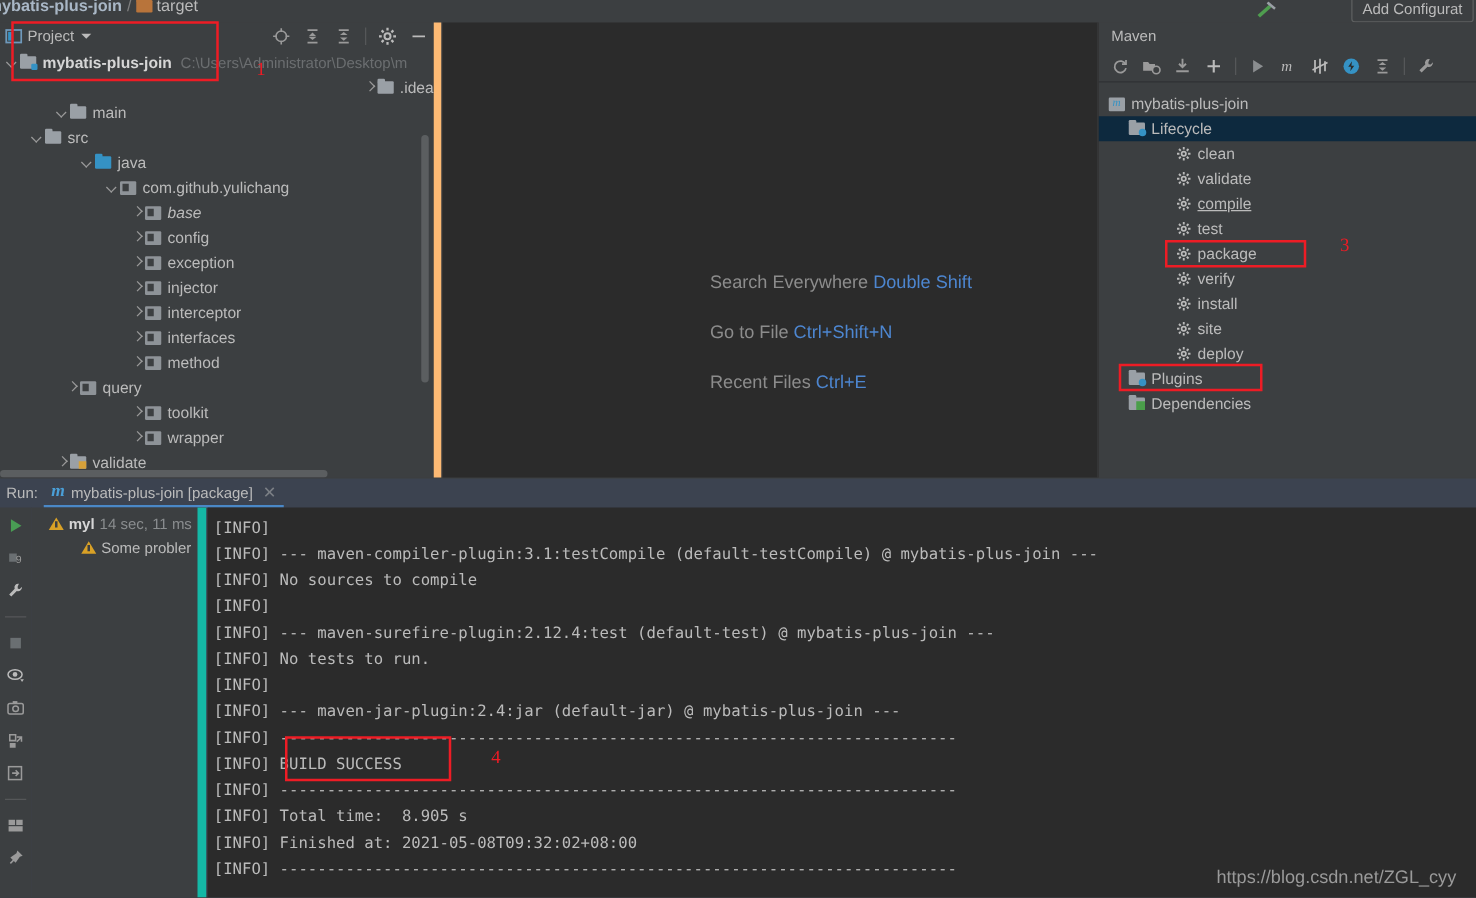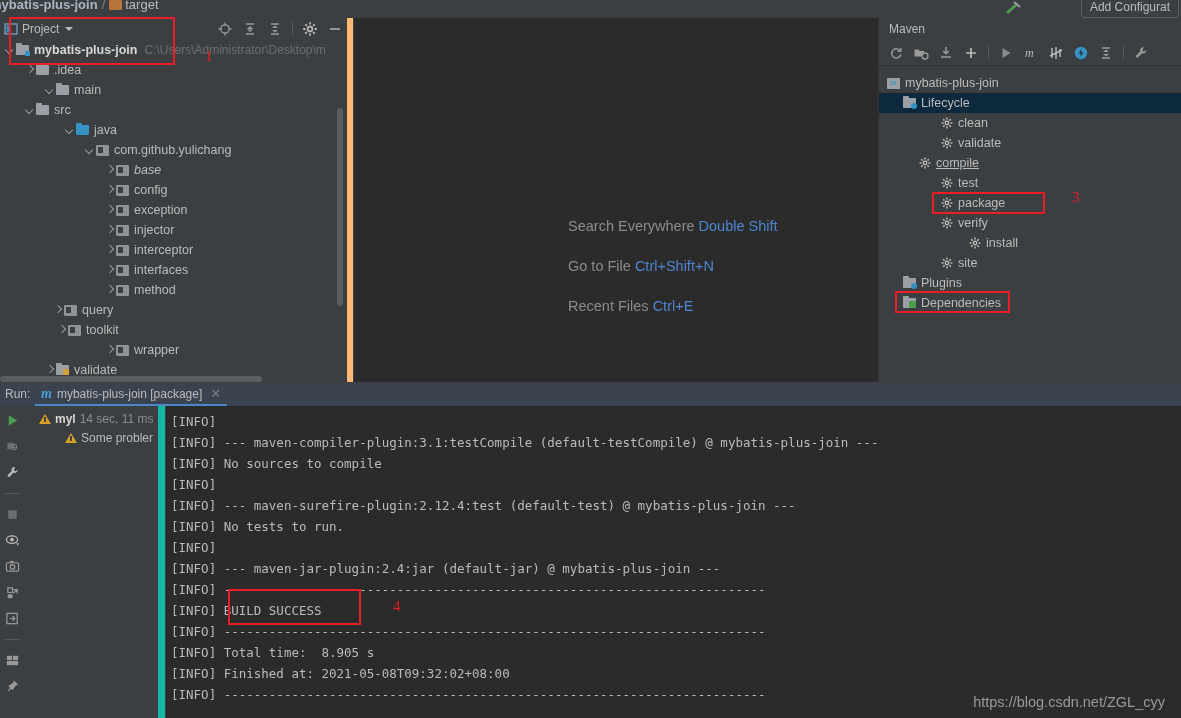--- a/index.html
+++ b/index.html
@@ -351,21 +351,21 @@
 
     <div class="tree">
 
       <div class="row" style="padding-left:4px">
         <span class="arrow down"></span>
         <span class="ic folder-module"></span>
         <span class="label-bold">mybatis-plus-join</span>
         <span class="path-dim">C:\Users\Administrator\Desktop\m</span>
       </div>
       <div id="tree-items">
-          <div class="row" style="padding-left: 24px;">
+          <div class="row" style="padding-left: 24px; justify-content: flex-end;">
             <span class="arrow right"></span>
             <span class="ic folder-grey"></span>
             <span>.idea</span>
           </div>
           <div class="row" style="padding-left: 44px;">
             <span class="arrow down"></span>
             <span class="ic folder-grey"></span>
             <span>main</span>
           </div>
           <div class="row" style="padding-left: 24px;">
@@ -416,21 +416,21 @@
           <div class="row" style="padding-left: 104px;">
             <span class="arrow right"></span>
             <span class="ic pkg-ic"></span>
             <span>method</span>
           </div>
           <div class="row" style="padding-left: 52px;">
             <span class="arrow right"></span>
             <span class="ic pkg-ic"></span>
             <span>query</span>
           </div>
-          <div class="row" style="padding-left: 56px;">
+          <div class="row" style="padding-left: 104px;">
             <span class="arrow right"></span>
             <span class="ic pkg-ic"></span>
             <span>toolkit</span>
           </div>
           <div class="row" style="padding-left: 104px;">
             <span class="arrow right"></span>
             <span class="ic pkg-ic"></span>
             <span>wrapper</span>
           </div>
           <div class="row" style="padding-left: 44px;">
@@ -524,21 +524,21 @@
             </svg>
             <span>clean</span>
           </div>
           <div class="mrow" style="padding-left: 62px;">
             <svg viewBox="0 0 16 16" width="12" height="12" class="m-ic">
               <circle cx="8" cy="8" r="2.3" fill="none" stroke="#bbbbbb" stroke-width="1.8"></circle>
               <path d="M8 0.8v2.6M8 12.6v2.6M0.8 8h2.6M12.6 8h2.6M2.9 2.9l1.9 1.9M11.2 11.2l1.9 1.9M13.1 2.9l-1.9 1.9M4.8 11.2l-1.9 1.9" stroke="#bbbbbb" stroke-width="2"></path>
             </svg>
             <span>validate</span>
           </div>
-          <div class="mrow" style="padding-left: 40px; text-decoration: underline;">
+          <div class="mrow" style="padding-left: 62px; text-decoration: underline;">
             <svg viewBox="0 0 16 16" width="12" height="12" class="m-ic">
               <circle cx="8" cy="8" r="2.3" fill="none" stroke="#bbbbbb" stroke-width="1.8"></circle>
               <path d="M8 0.8v2.6M8 12.6v2.6M0.8 8h2.6M12.6 8h2.6M2.9 2.9l1.9 1.9M11.2 11.2l1.9 1.9M13.1 2.9l-1.9 1.9M4.8 11.2l-1.9 1.9" stroke="#bbbbbb" stroke-width="2"></path>
             </svg>
             <span>compile</span>
           </div>
           <div class="mrow" style="padding-left: 62px;">
             <svg viewBox="0 0 16 16" width="12" height="12" class="m-ic">
               <circle cx="8" cy="8" r="2.3" fill="none" stroke="#bbbbbb" stroke-width="1.8"></circle>
               <path d="M8 0.8v2.6M8 12.6v2.6M0.8 8h2.6M12.6 8h2.6M2.9 2.9l1.9 1.9M11.2 11.2l1.9 1.9M13.1 2.9l-1.9 1.9M4.8 11.2l-1.9 1.9" stroke="#bbbbbb" stroke-width="2"></path>
@@ -552,33 +552,40 @@
             </svg>
             <span>package</span>
           </div>
           <div class="mrow" style="padding-left: 62px;">
             <svg viewBox="0 0 16 16" width="12" height="12" class="m-ic">
               <circle cx="8" cy="8" r="2.3" fill="none" stroke="#bbbbbb" stroke-width="1.8"></circle>
               <path d="M8 0.8v2.6M8 12.6v2.6M0.8 8h2.6M12.6 8h2.6M2.9 2.9l1.9 1.9M11.2 11.2l1.9 1.9M13.1 2.9l-1.9 1.9M4.8 11.2l-1.9 1.9" stroke="#bbbbbb" stroke-width="2"></path>
             </svg>
             <span>verify</span>
           </div>
-          <div class="mrow" style="padding-left: 90px;">
+          <div class="mrow" style="padding-left: 62px;">
             <svg viewBox="0 0 16 16" width="12" height="12" class="m-ic">
               <circle cx="8" cy="8" r="2.3" fill="none" stroke="#bbbbbb" stroke-width="1.8"></circle>
               <path d="M8 0.8v2.6M8 12.6v2.6M0.8 8h2.6M12.6 8h2.6M2.9 2.9l1.9 1.9M11.2 11.2l1.9 1.9M13.1 2.9l-1.9 1.9M4.8 11.2l-1.9 1.9" stroke="#bbbbbb" stroke-width="2"></path>
             </svg>
             <span>install</span>
           </div>
           <div class="mrow" style="padding-left: 62px;">
             <svg viewBox="0 0 16 16" width="12" height="12" class="m-ic">
               <circle cx="8" cy="8" r="2.3" fill="none" stroke="#bbbbbb" stroke-width="1.8"></circle>
               <path d="M8 0.8v2.6M8 12.6v2.6M0.8 8h2.6M12.6 8h2.6M2.9 2.9l1.9 1.9M11.2 11.2l1.9 1.9M13.1 2.9l-1.9 1.9M4.8 11.2l-1.9 1.9" stroke="#bbbbbb" stroke-width="2"></path>
             </svg>
             <span>site</span>
+          </div>
+          <div class="mrow" style="padding-left: 62px;">
+            <svg viewBox="0 0 16 16" width="12" height="12" class="m-ic">
+              <circle cx="8" cy="8" r="2.3" fill="none" stroke="#bbbbbb" stroke-width="1.8"></circle>
+              <path d="M8 0.8v2.6M8 12.6v2.6M0.8 8h2.6M12.6 8h2.6M2.9 2.9l1.9 1.9M11.2 11.2l1.9 1.9M13.1 2.9l-1.9 1.9M4.8 11.2l-1.9 1.9" stroke="#bbbbbb" stroke-width="2"></path>
+            </svg>
+            <span>deploy</span>
           </div>
         </div>
       <div class="mrow" style="padding-left:24px">
         <span class="arrow right"></span>
         <span class="m-ic lifecycle-ic"></span>
         <span>Plugins</span>
       </div>
       <div class="mrow" style="padding-left:24px">
         <span class="arrow right"></span>
         <span class="m-ic deps-ic"></span>

